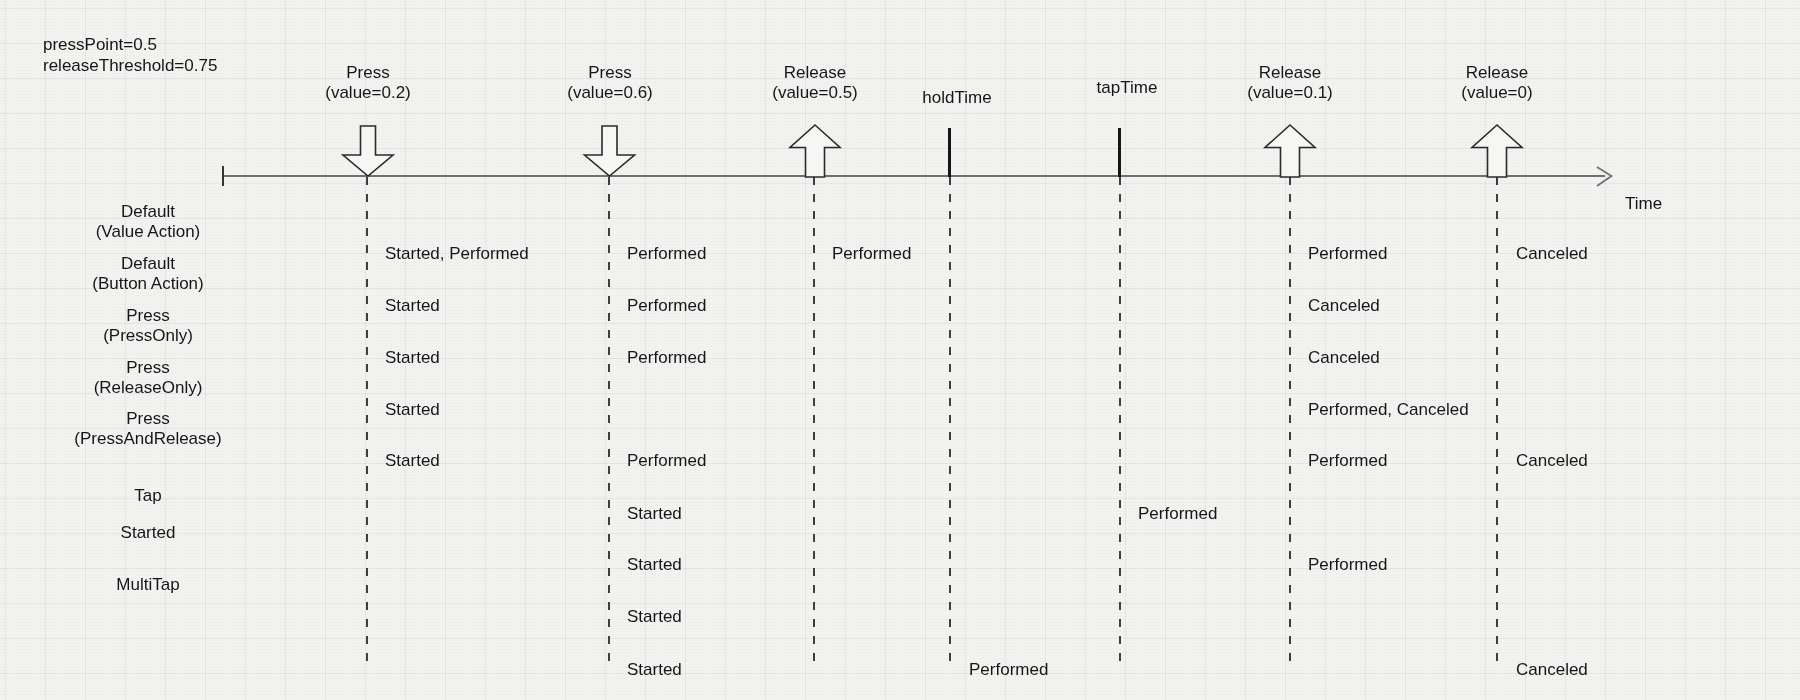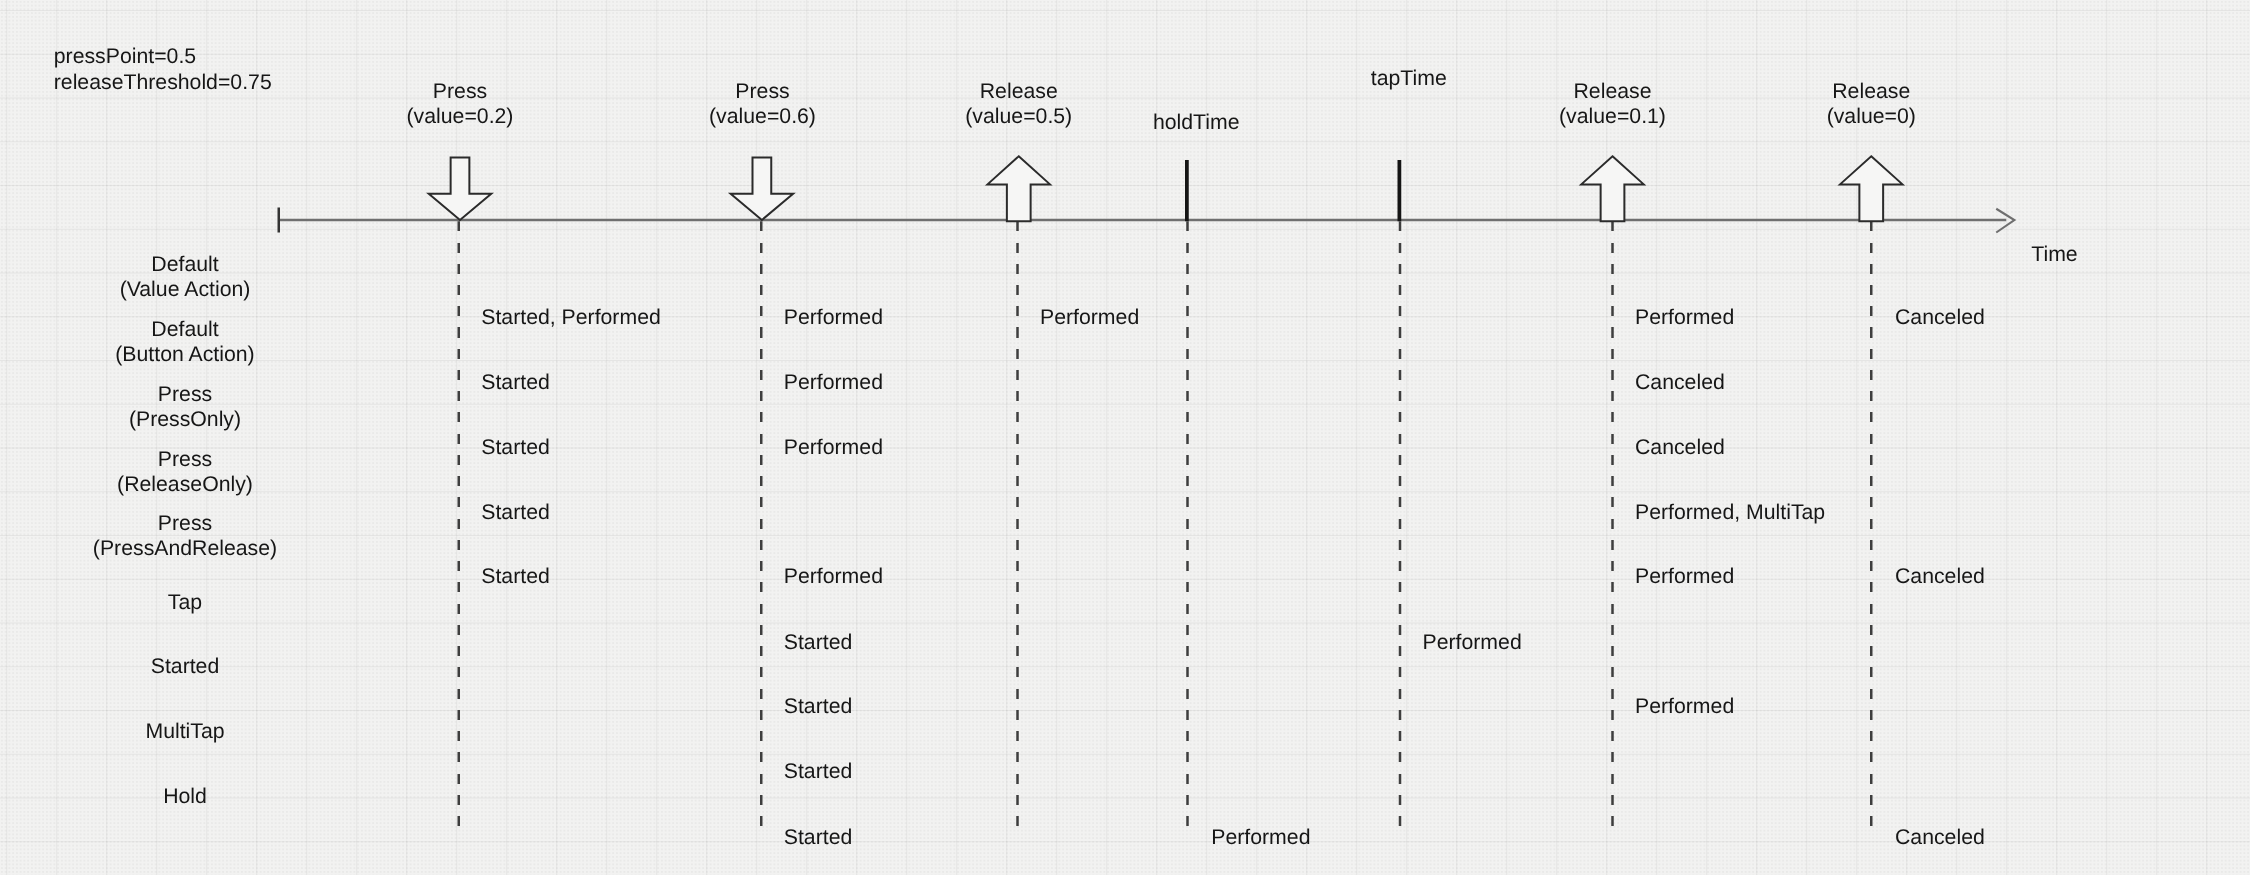--- a/index.html
+++ b/index.html
@@ -74,21 +74,21 @@
     <div>Press</div>
     <div>(value=0.6)</div>
   </div>
   <div class="event-label" style="left:725px;top:63px">
     <div>Release</div>
     <div>(value=0.5)</div>
   </div>
   <div class="event-label" style="left:867px;top:88px">
     <div>holdTime</div>
   </div>
-  <div class="event-label" style="left:1037px;top:53px">
+  <div class="event-label" style="left:1037px;top:78px">
     <div>tapTime</div>
   </div>
   <div class="event-label" style="left:1200px;top:63px">
     <div>Release</div>
     <div>(value=0.1)</div>
   </div>
   <div class="event-label" style="left:1407px;top:63px">
     <div>Release</div>
     <div>(value=0)</div>
   </div>
@@ -126,49 +126,46 @@
     <div>(PressOnly)</div>
   </div>
   <div class="row-label" style="top:378px">
     <div>Press</div>
     <div>(ReleaseOnly)</div>
   </div>
   <div class="row-label" style="top:429px">
     <div>Press</div>
     <div>(PressAndRelease)</div>
   </div>
-  <div class="row-label" style="top:482px">
+  <div class="row-label" style="top:496px">
     <div>Tap</div>
   </div>
   <div class="row-label" style="top:533px">
     <div>Started</div>
   </div>
   <div class="row-label" style="top:585px">
     <div>MultiTap</div>
-  </div>
-  <div class="row-label" style="top:637px">
-    <div>Hold</div>
   </div>
 
   <div class="cell" style="left:385px;top:222px">Started, Performed</div>
   <div class="cell" style="left:627px;top:222px">Performed</div>
   <div class="cell" style="left:832px;top:222px">Performed</div>
   <div class="cell" style="left:1308px;top:222px">Performed</div>
   <div class="cell" style="left:1516px;top:222px">Canceled</div>
 
   <div class="cell" style="left:385px;top:274px">Started</div>
   <div class="cell" style="left:627px;top:274px">Performed</div>
   <div class="cell" style="left:1308px;top:274px">Canceled</div>
 
   <div class="cell" style="left:385px;top:326px">Started</div>
   <div class="cell" style="left:627px;top:326px">Performed</div>
   <div class="cell" style="left:1308px;top:326px">Canceled</div>
 
   <div class="cell" style="left:385px;top:378px">Started</div>
-  <div class="cell" style="left:1308px;top:378px">Performed, MultiTap</div>
+  <div class="cell" style="left:1308px;top:378px">Performed, Canceled</div>
 
   <div class="cell" style="left:385px;top:429px">Started</div>
   <div class="cell" style="left:627px;top:429px">Performed</div>
   <div class="cell" style="left:1308px;top:429px">Performed</div>
   <div class="cell" style="left:1516px;top:429px">Canceled</div>
 
   <div class="cell" style="left:627px;top:482px">Started</div>
   <div class="cell" style="left:1138px;top:482px">Performed</div>
 
   <div class="cell" style="left:627px;top:533px">Started</div>

